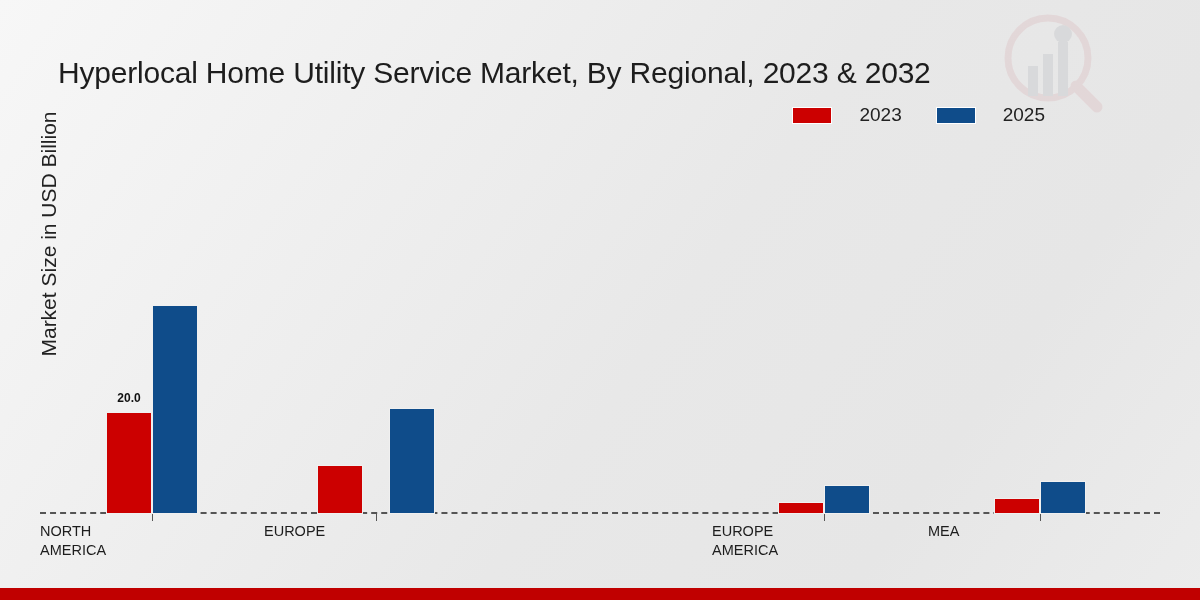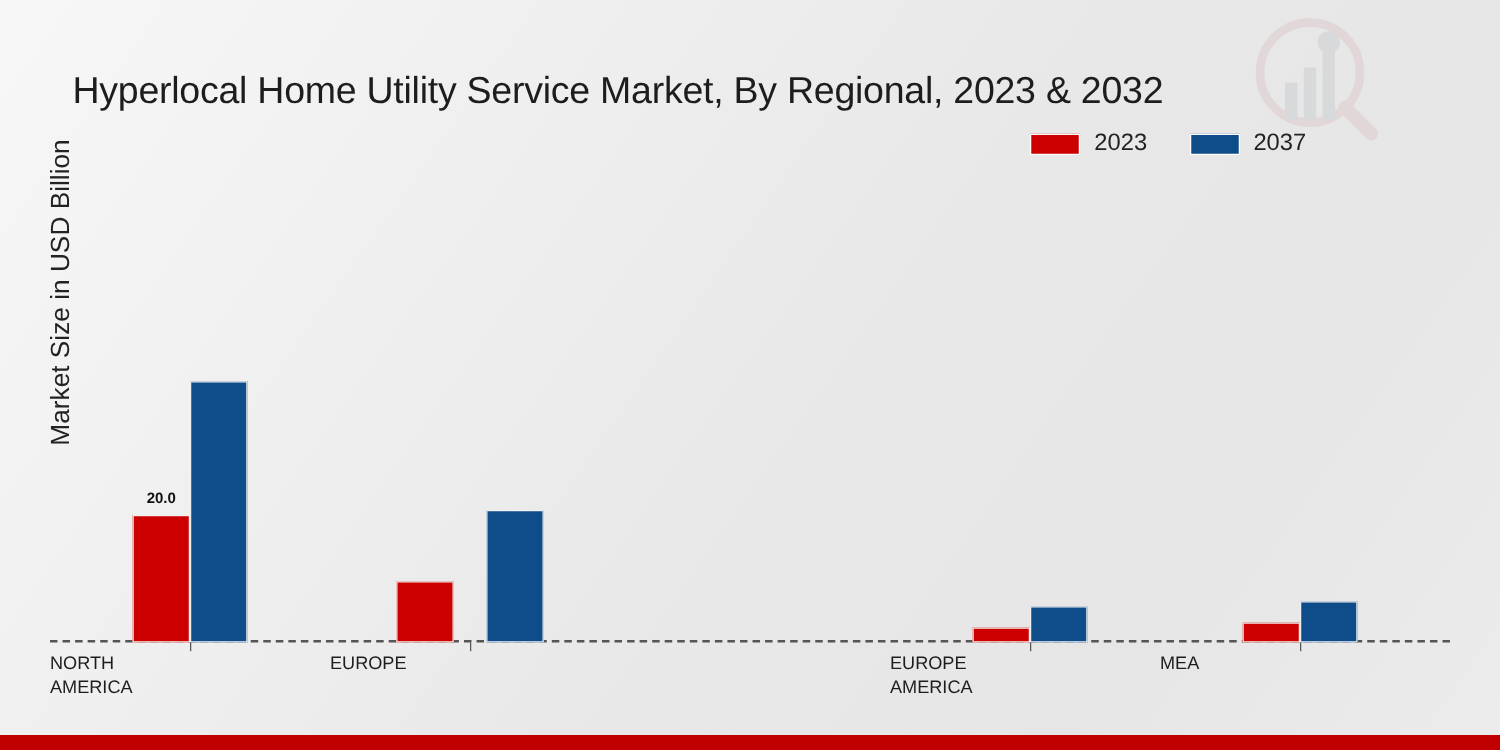--- a/index.html
+++ b/index.html
@@ -53,21 +53,21 @@
     position: absolute;
     right: 155px;
     top: 104px;
     display: flex;
     align-items: center;
     gap: 34px;
   }
   .legend-item {
     display: flex;
     align-items: center;
-    gap: 11px;
+    gap: 27px;
   }
   .legend-swatch {
     width: 38px;
     height: 15px;
     border: 1px solid #ffffff;
   }
   .legend-swatch.series-2023 { background: #cc0000; }
   .legend-swatch.series-2032 { background: #0f4c8a; }
   .legend-label {
     font-size: 19px;
@@ -183,21 +183,21 @@
 
   <div id="chart-title">Hyperlocal Home Utility Service Market, By Regional, 2023 &amp; 2032</div>
 
   <div id="legend">
     <div class="legend-item">
       <span class="legend-swatch series-2023"></span>
       <span class="legend-label">2023</span>
     </div>
     <div class="legend-item">
       <span class="legend-swatch series-2032"></span>
-      <span class="legend-label">2037</span>
+      <span class="legend-label">2025</span>
     </div>
   </div>
 
   <div id="y-axis-title">Market Size in USD Billion</div>
 
   <div id="plot-area">
     <div id="baseline"></div>
 
     <div class="category-group" style="left:0px;">
       <div class="bar series-2023" style="height:102px;">

